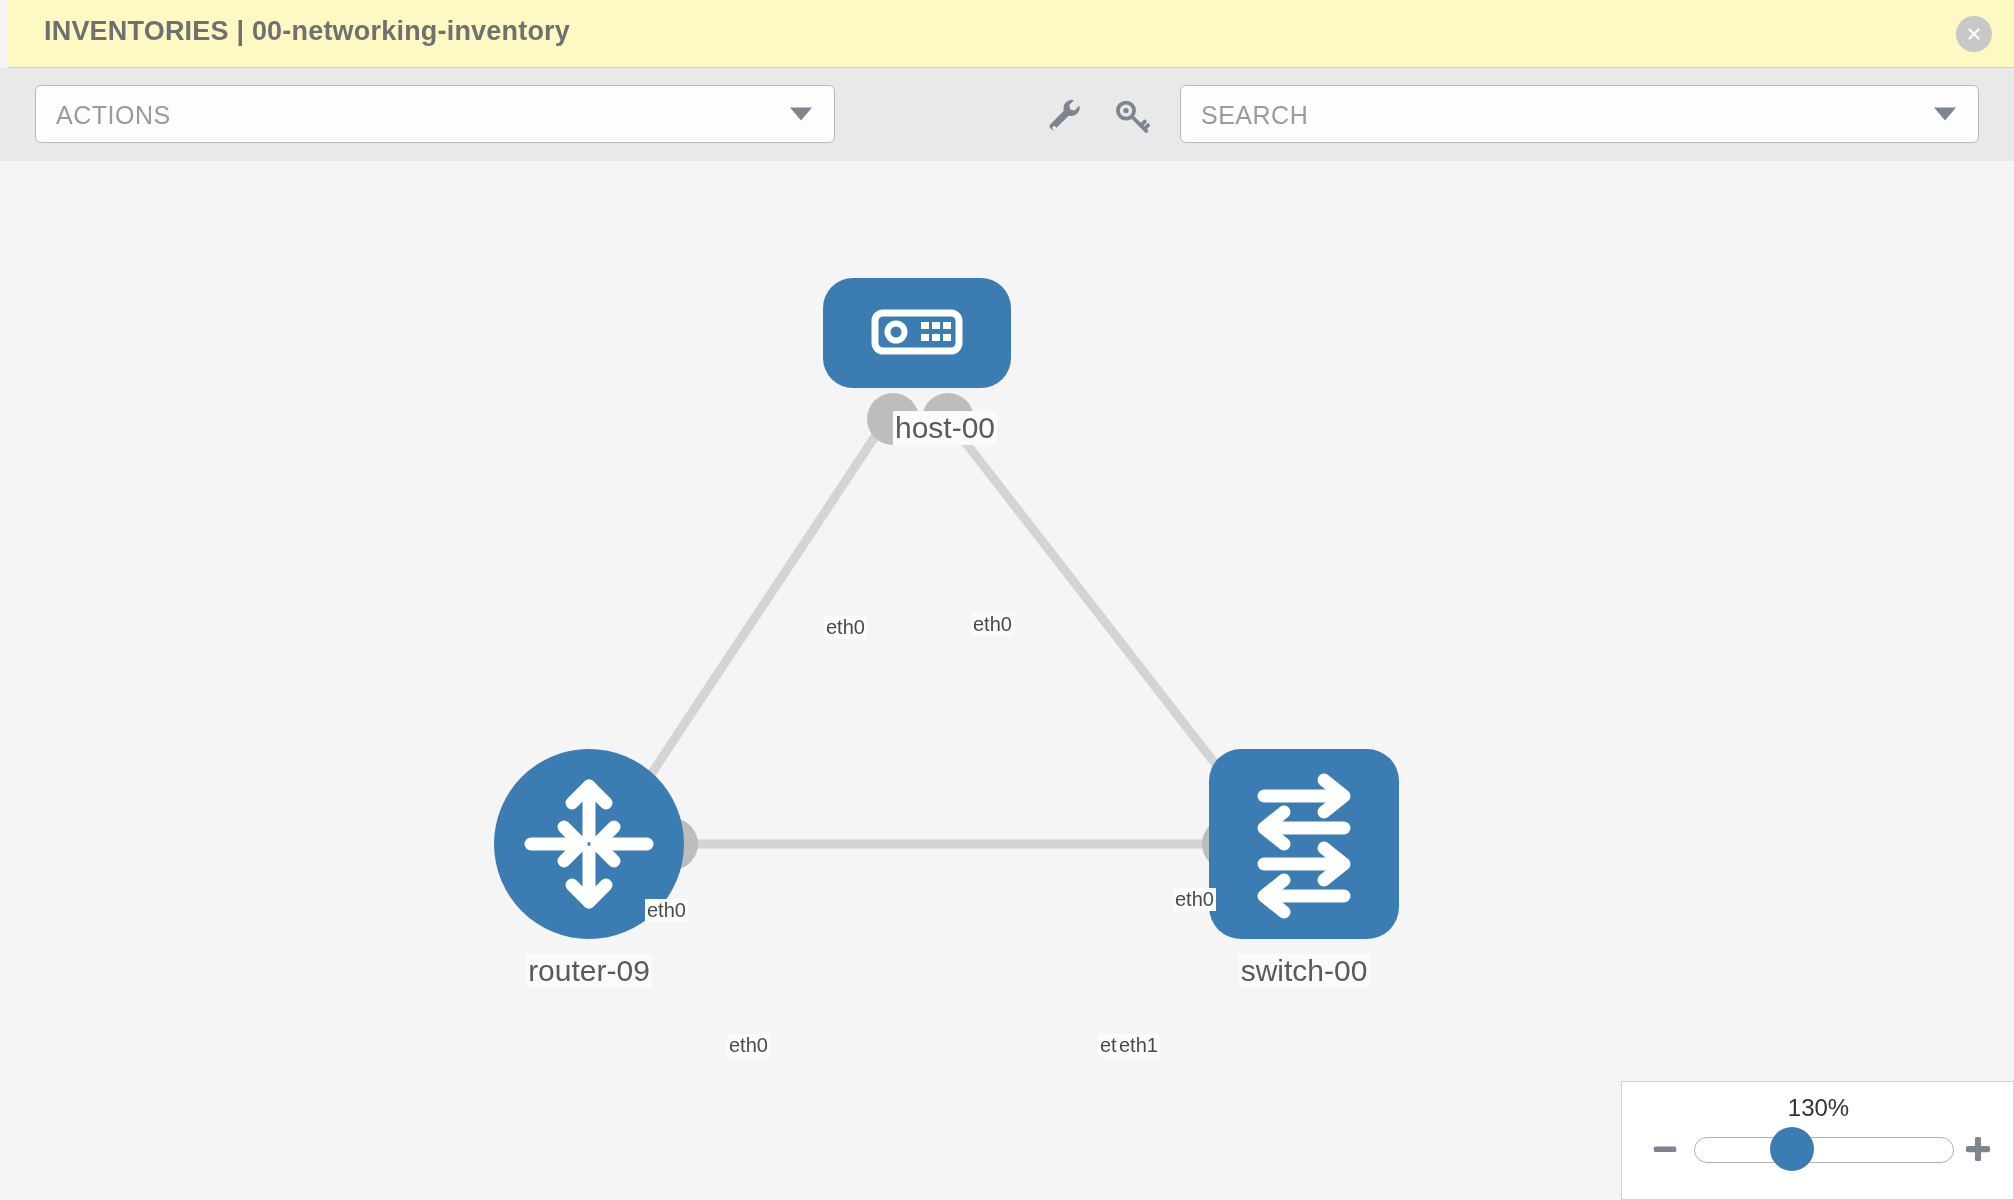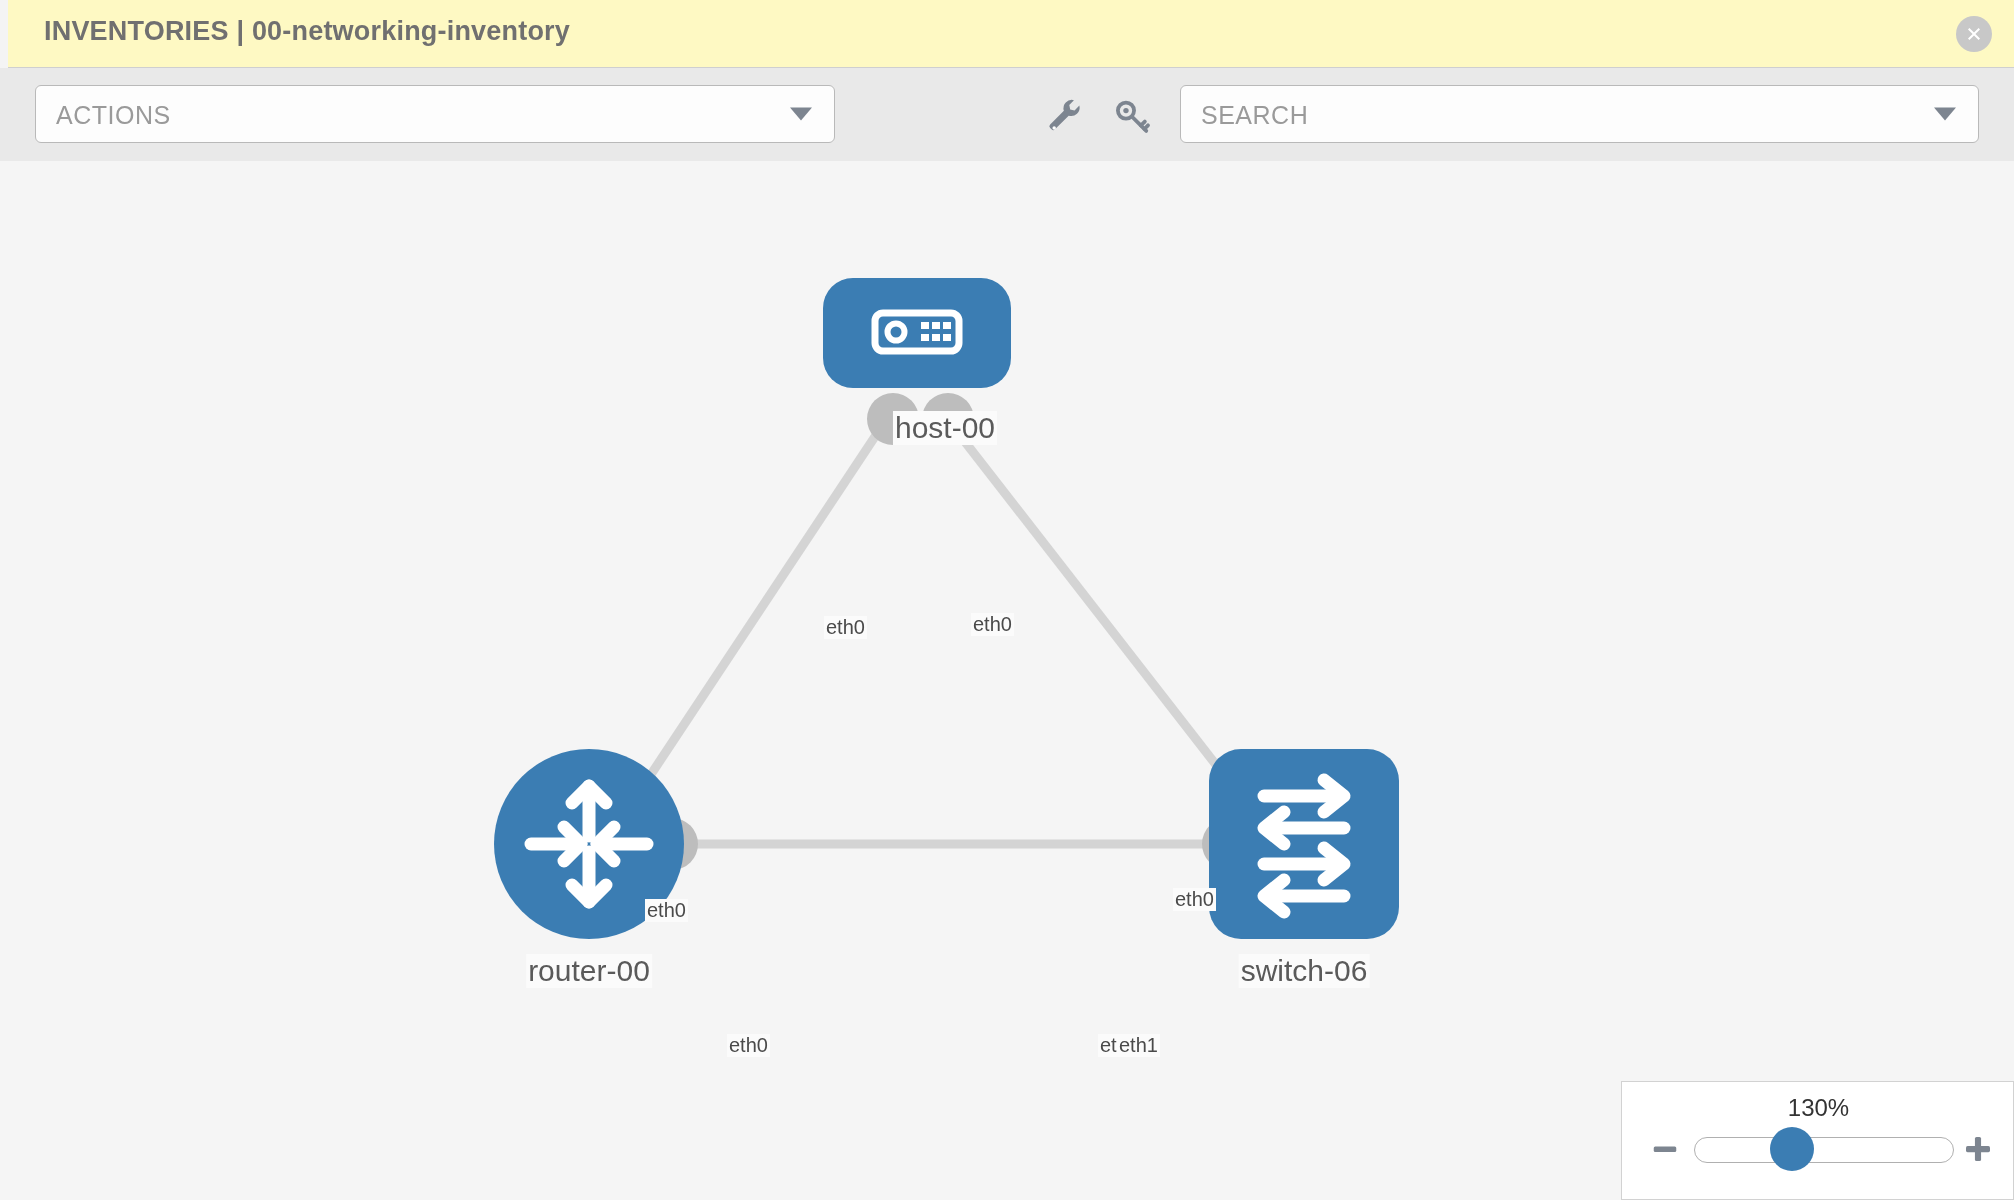--- a/index.html
+++ b/index.html
@@ -326,22 +326,22 @@
           <path d="M-40,20 L38,20"></path>
           <path d="M20,4 L40,20 L20,36"></path>
 
           <path d="M40,52 L-38,52"></path>
           <path d="M-20,36 L-40,52 L-20,68"></path>
         </g>
       </g>
     </svg>
 
     <div class="node-label" style="left:917px; top:250px;margin-left:28px;">host-00</div>
-    <div class="node-label" style="left:589px; top:793px;">router-00</div>
-    <div class="node-label" style="left:1304px; top:793px;">switch-06</div>
+    <div class="node-label" style="left:589px; top:793px;">router-09</div>
+    <div class="node-label" style="left:1304px; top:793px;">switch-00</div>
 
     <div class="iface-label" style="left:824px; top:455px;">eth0</div>
     <div class="iface-label" style="left:971px; top:452px;">eth0</div>
     <div class="iface-label" style="left:645px; top:738px;">eth0</div>
     <div class="iface-label" style="left:1173px; top:727px;">eth0</div>
     <div class="iface-label" style="left:727px; top:873px;">eth0</div>
     <div class="iface-label" style="left:1098px; top:873px;">eth0</div>
     <div class="iface-label" style="left:1117px; top:873px;">eth1</div>
 
     <div class="zoom-panel" style="top:920px;">

